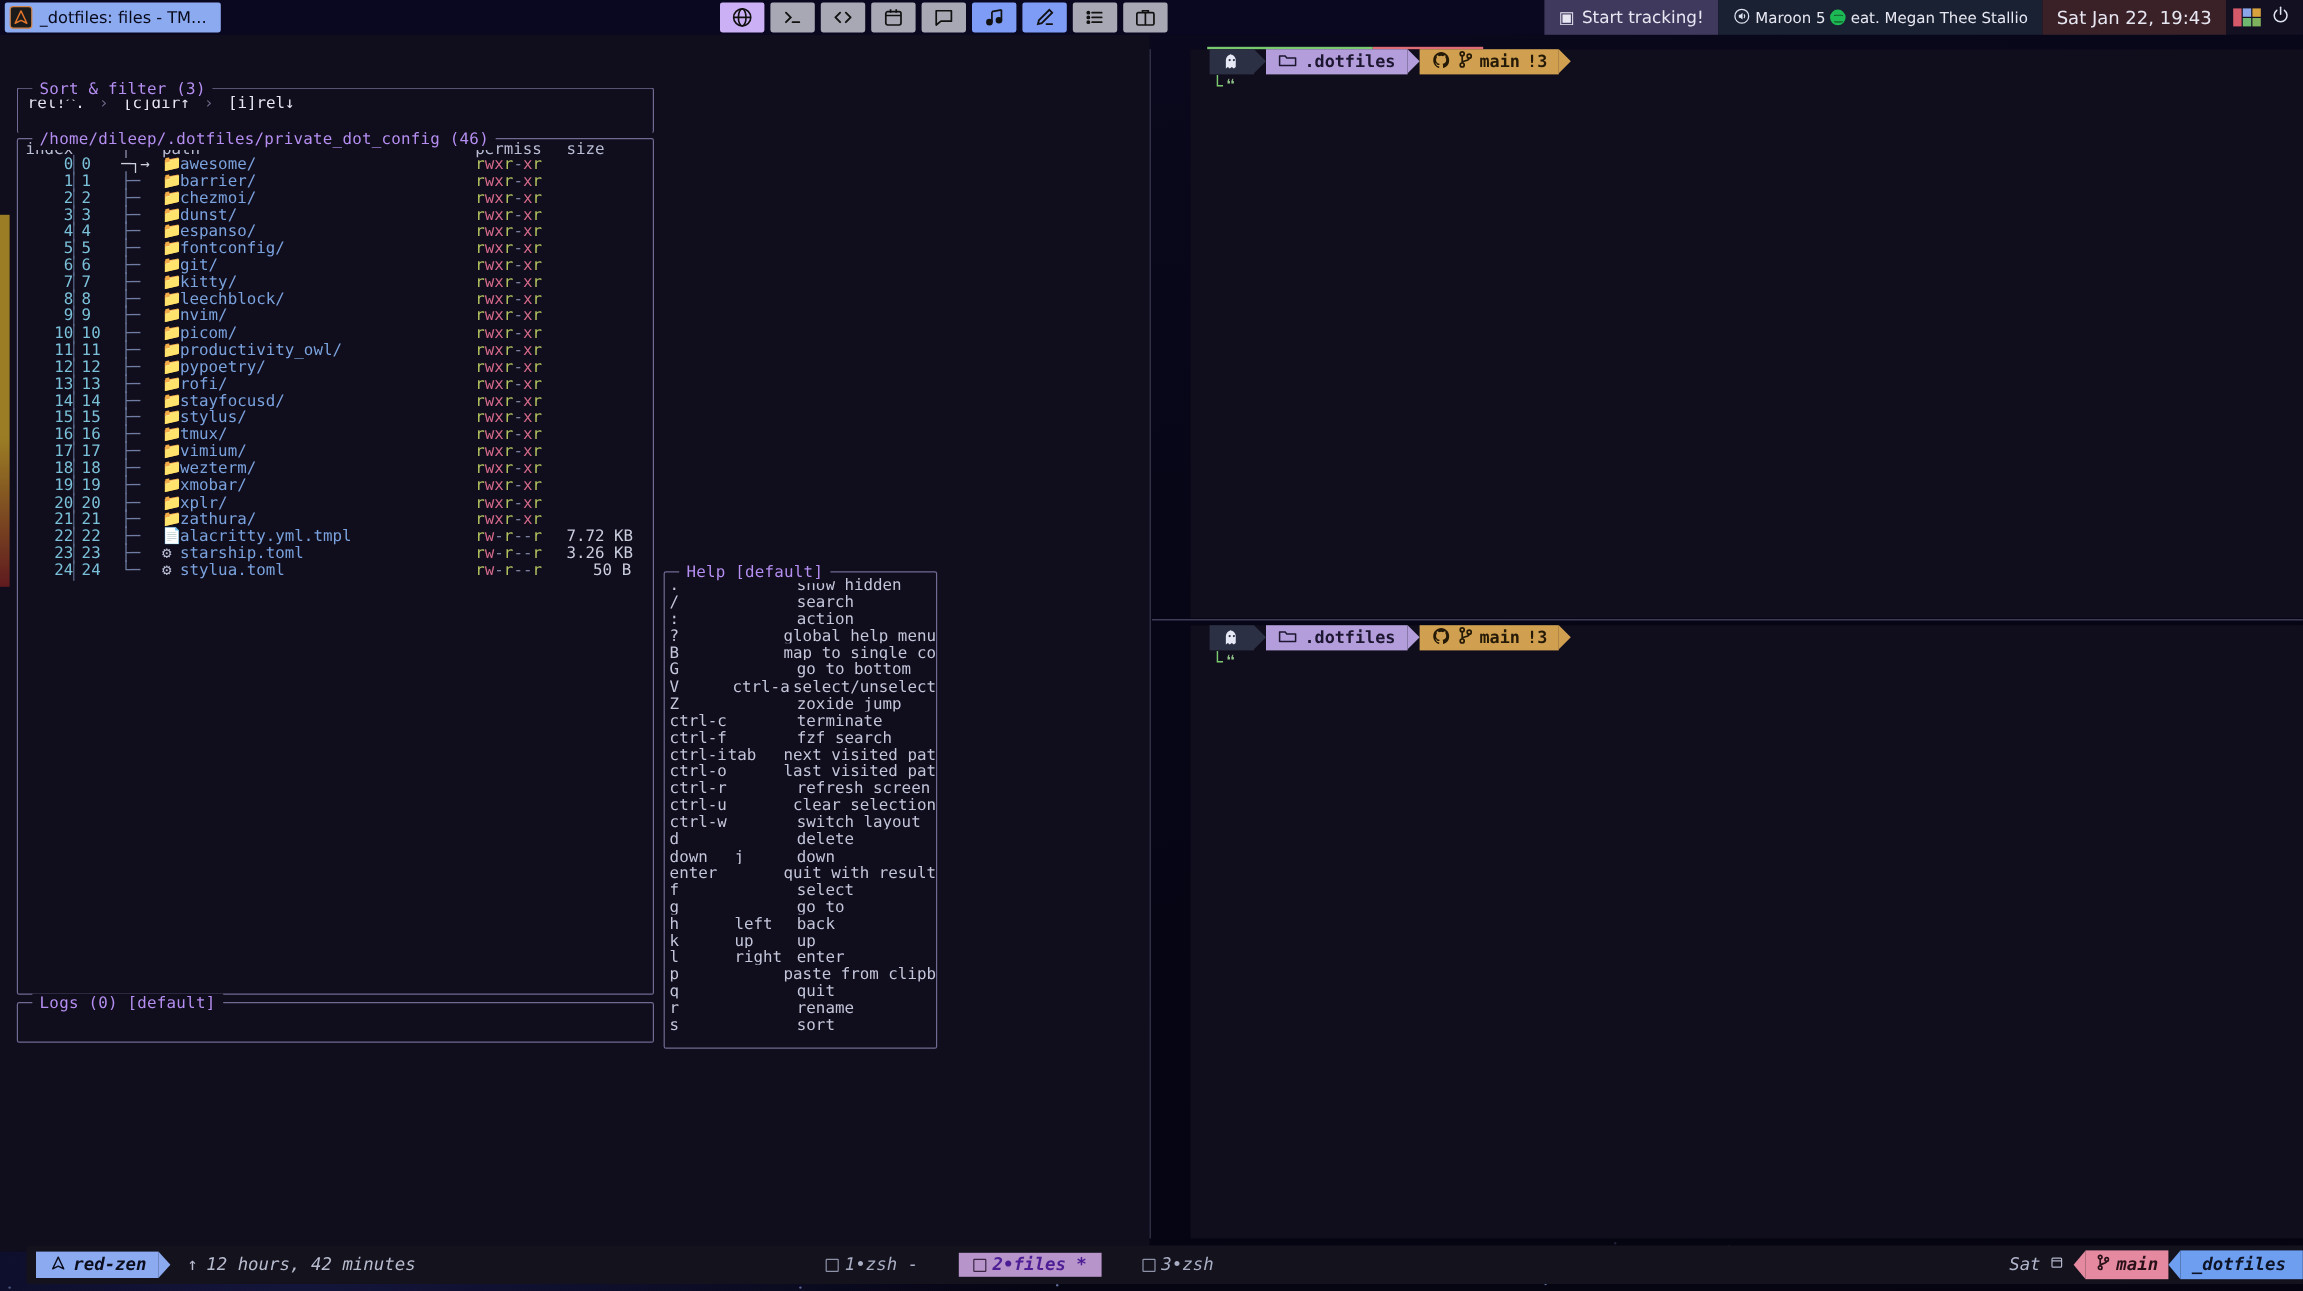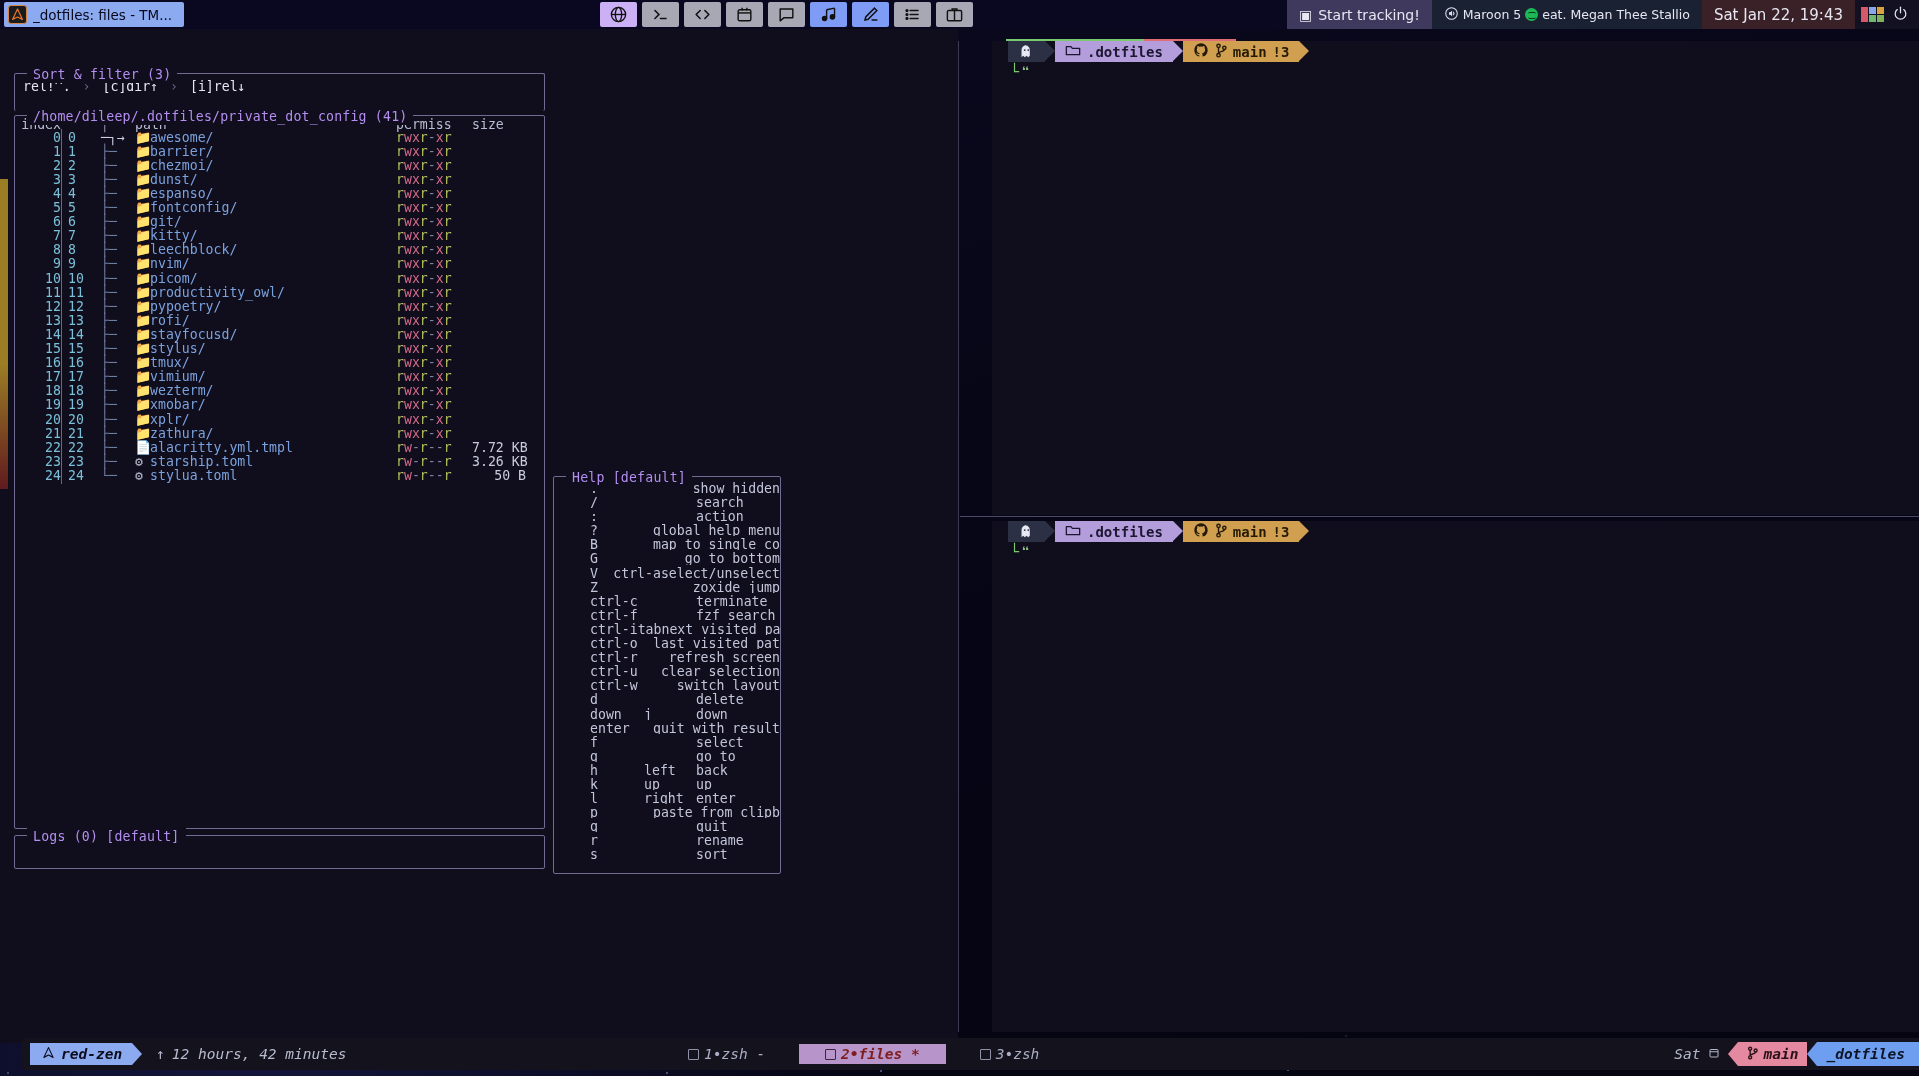--- a/index.html
+++ b/index.html
@@ -130,21 +130,21 @@
   .fico-file { color: #a5aec6; }
   .fico-gear { color: #b9bdd4; }
   .p-r { color: #b3c25f; }
   .p-w { color: #d46a8a; }
   .p-x { color: #d46a8a; }
   .p-d { color: #7f86a3; }
 
   #logs { left: 14px; top: 806px; width: 531px; height: 34px; }
 
   #selection { left: 553px; top: 44px; width: 228px; height: 395px; }
-  #help { left: 553px; top: 447px; width: 228px; height: 398px; padding-left: 32px; }
+  #help { left: 553px; top: 447px; width: 228px; height: 398px; }
   #help .hrow { display: flex; height: 14.1px; color: #c3c6da; padding-left: 4px; white-space: nowrap; overflow: hidden; }
   #help .k1 { width: 54px; }
   #help .k2 { width: 52px; }
   #help .hd { flex: 1; }
 
   
   .pane {
     position: absolute;
     background: #100d1c;
     z-index: 10;
@@ -184,21 +184,21 @@
     background: #8caaf0; color: #0b0d1c;
     font-weight: bold; font-style: italic; font-size: 14.5px;
     padding: 0 10px 0 12px; height: 22px; display: flex; align-items: center; gap: 6px;
     margin-left: 8px;
   }
   #host-arrow { width: 0; height: 0; border-top: 11px solid transparent; border-bottom: 11px solid transparent; border-left: 10px solid #8caaf0; }
   #uptime { color: #b8bccf; font-style: italic; font-size: 14.5px; display: flex; align-items: center; gap: 7px; padding-left: 14px; }
   #windows { position: absolute; left: 662px; display: flex; align-items: center; gap: 30px; font-size: 14.5px; font-style: italic; }
   .wtab { display: flex; align-items: center; gap: 5px; color: #a9aec4; padding: 2px 4px; }
   .wtab .sq { width: 11px; height: 11px; border: 1px solid #8d92a8; border-radius: 1px; display:inline-block; }
-  .wtab.active { background: #b794c9; color: #7f1d1d; font-weight: bold; padding: 2px 26px; }
+  .wtab.active { background: #b794c9; color: #4c1d95; font-weight: bold; padding: 2px 12px; }
   .wtab.active .sq { border-color: #3b2545; }
   #right-status { position: absolute; right: 0; display: flex; align-items: center; height: 32px; }
   #rs-date { color: #b2b7cc; font-style: italic; font-size: 14.5px; padding-right: 8px; display: flex; align-items: center; gap: 7px; }
   #rs-branch { background: #e4899f; color: #2a1119; font-weight: bold; font-style: italic; font-size: 14.5px;
                height: 24px; display: flex; align-items: center; gap: 6px; padding: 0 9px; }
   #rs-branch-arrow { width: 0; height: 0; border-top: 12px solid transparent; border-bottom: 12px solid transparent; border-right: 10px solid #e4899f; }
   #rs-sess { background: #6e9ef0; color: #0c1426; font-weight: bold; font-style: italic; font-size: 14.5px;
              height: 24px; display: flex; align-items: center; padding: 0 14px 0 9px; }
   #rs-sess-arrow { width: 0; height: 0; border-top: 12px solid transparent; border-bottom: 12px solid transparent; border-right: 10px solid #6e9ef0; }
 </style>
@@ -486,21 +486,21 @@
     <div class="row">
       <span>rel!^.</span>
       <span class="sep">›</span>
       <span>[c]dir↑</span>
       <span class="sep">›</span>
       <span>[i]rel↓</span>
     </div>
   </div>
 
   <div class="block bx" id="explorer">
-    <div class="bx-title">/home/dileep/.dotfiles/private_dot_config (41)</div>
+    <div class="bx-title">/home/dileep/.dotfiles/private_dot_config (46)</div>
     <div class="hdr frow">
       <span class="c-idx">index</span>
       <span class="c-idx2"></span>
       <span class="c-tree">┌───</span>
       <span class="c-name">path</span>
       <span class="c-perm">permiss</span>
       <span class="c-size">size</span>
     </div>
     <div class="tbl" id="explorer-rows">
         <div class="frow cursor">

